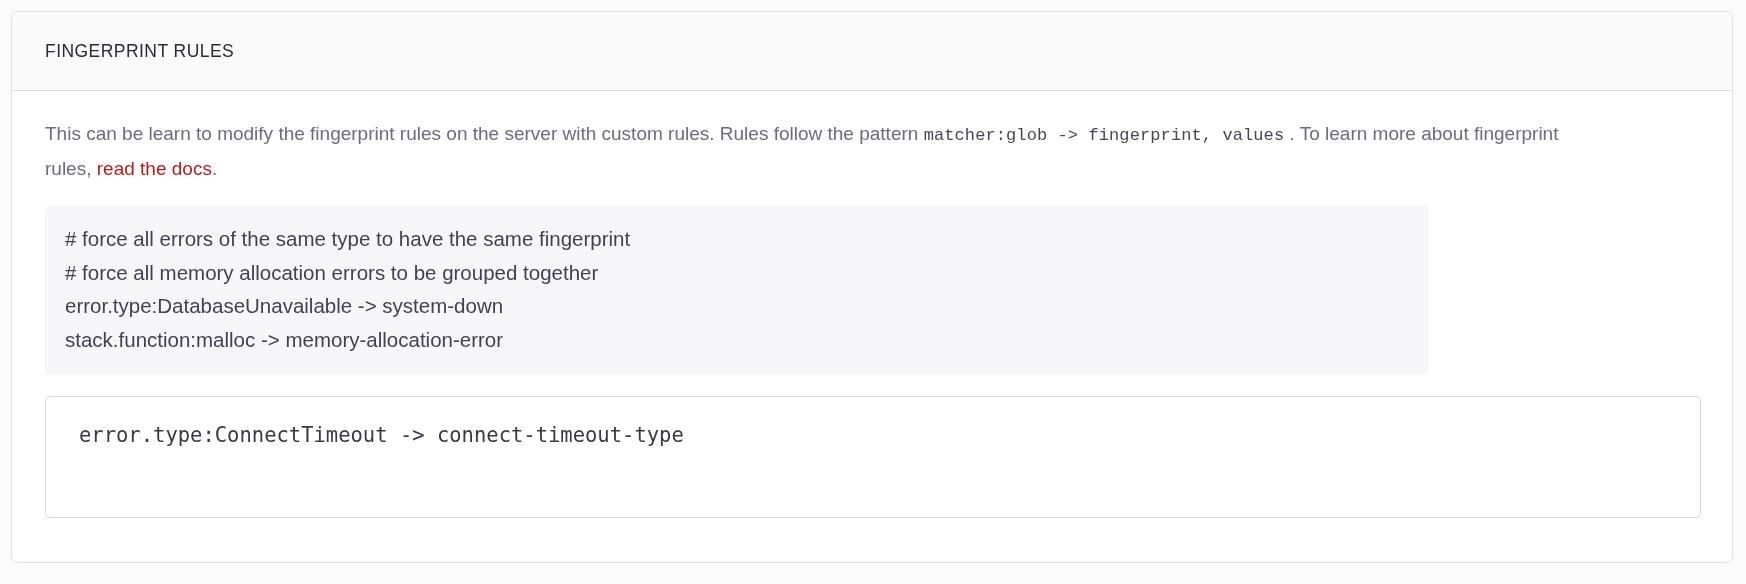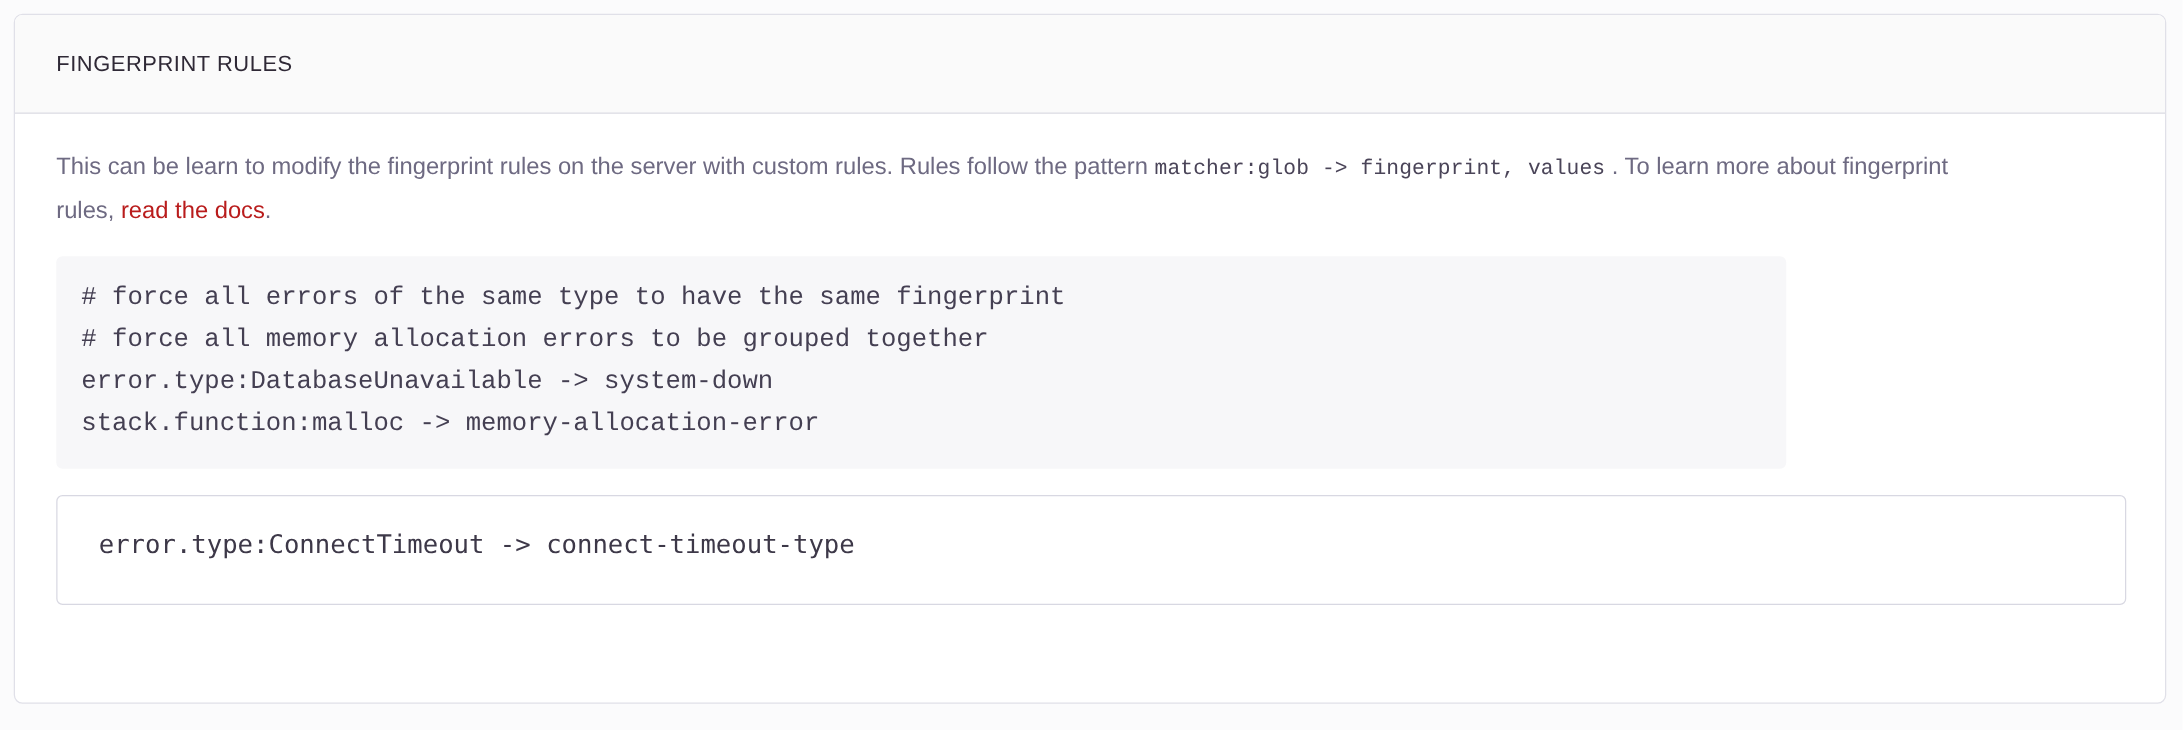--- a/index.html
+++ b/index.html
@@ -73,32 +73,32 @@
   .code-sample {
     margin-top: 20px;
     background: #f7f7f9;
     border-radius: 5px;
     padding: 17px 20px 19px 20px;
     width: 1384px;
     box-sizing: border-box;
   }
 
   .code-line {
-    font-family: Liberation Mono, monospace;
+    font-family: Liberation Sans, sans-serif;
     font-size: 20.5px;
     line-height: 33.5px;
     color: #443f52;
     white-space: pre;
     letter-spacing: 0px;
   }
 
   .rules-input {
     margin-top: 21px;
     width: 1656px;
-    height: 88px;
+    height: 122px;
     background: #ffffff;
     border: 1px solid #d8d8e2;
     border-radius: 5px;
     box-sizing: border-box;
     padding: 22px 0 0 33px;
     font-family: "DejaVu Sans Mono", "Liberation Mono", monospace;
     font-size: 20.5px;
     line-height: 33.5px;
     color: #3d3848;
     resize: none;

